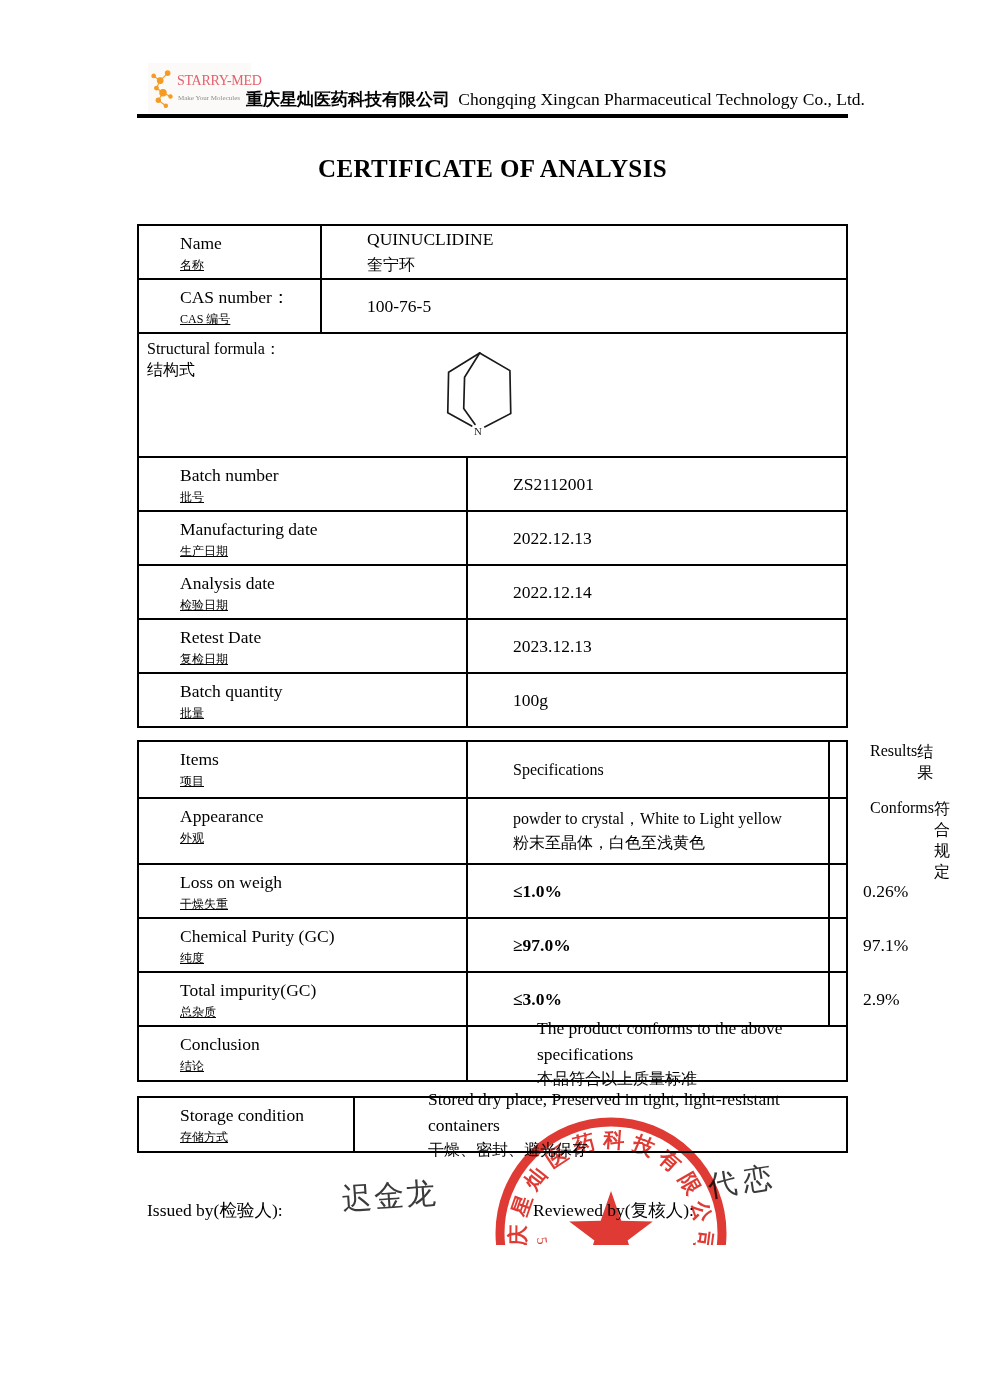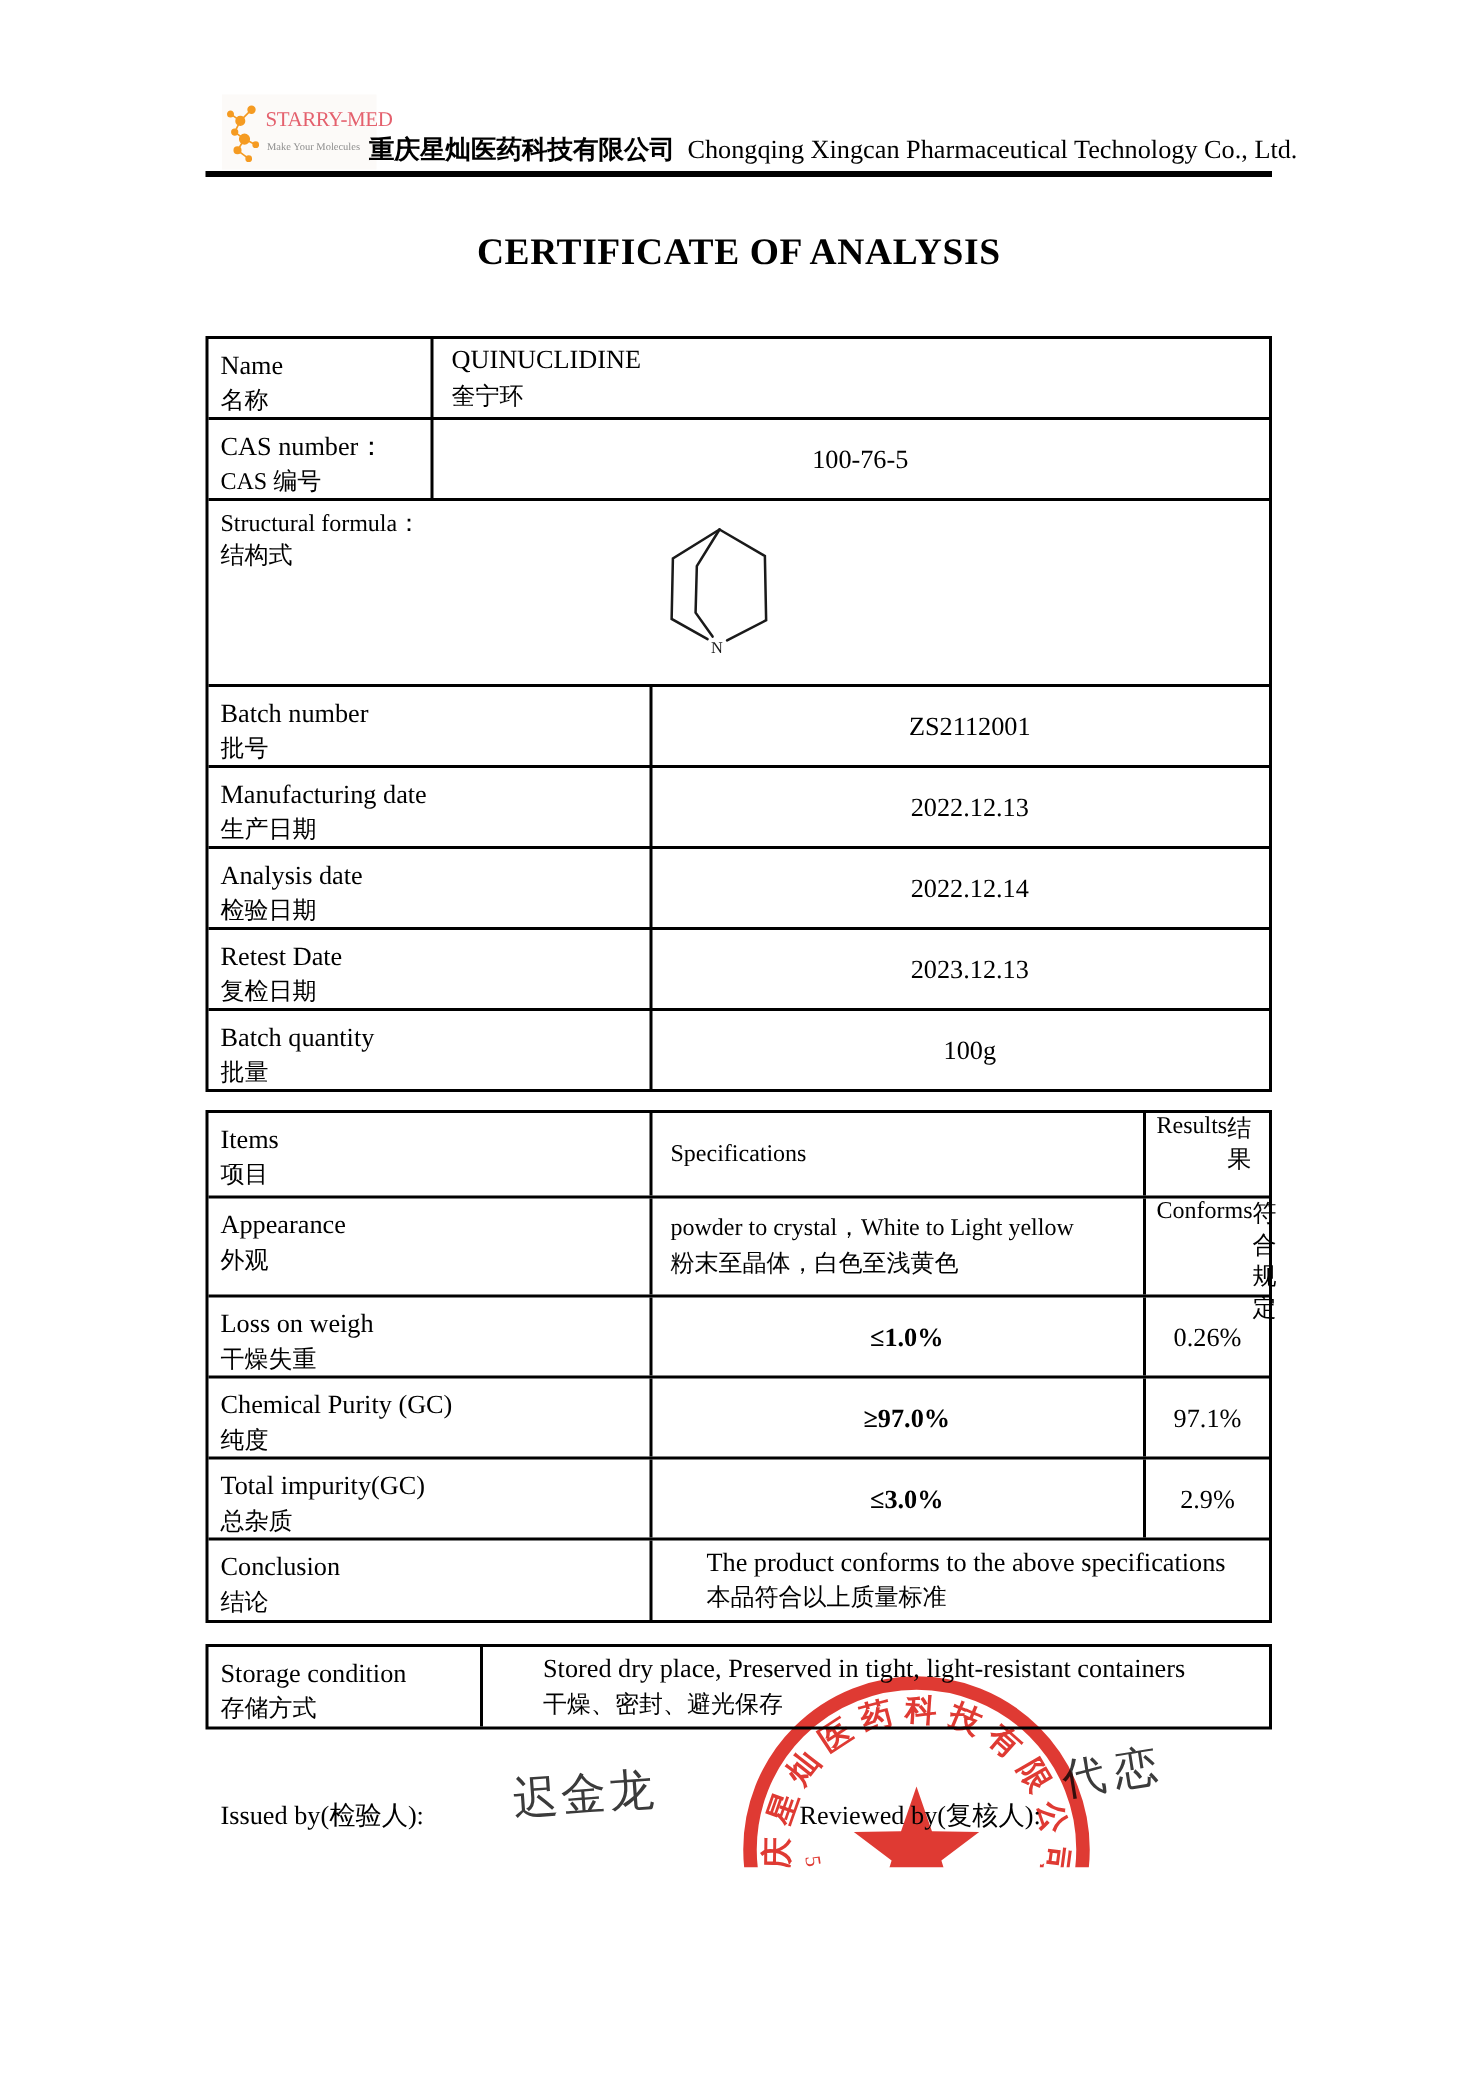--- a/index.html
+++ b/index.html
@@ -17,28 +17,28 @@
   #company-cn{font-weight:700;font-family:"Liberation Sans",sans-serif;font-size:17px;}
   #company-en{font-family:"Liberation Serif",serif;font-size:17.5px;margin-left:4px;}
   #header-rule{position:absolute;left:137px;top:114px;width:711px;height:4px;background:#000;}
   
   #doc-title{position:absolute;left:137px;top:155px;width:711px;text-align:center;
     font-size:25px;font-weight:700;letter-spacing:0.4px;}
   
   .tbl{position:absolute;left:137px;width:707px;border:2px solid #000;}
   .trow{display:flex;border-top:2px solid #000;}
   .trow:first-child{border-top:none;}
-  .cell{box-sizing:border-box;}
+  .cell{box-sizing:border-box;margin-left:33px;}
   .lab{border-right:2px solid #000;padding:5px 8px 4px 8px;}
   .lab .en{font-size:17.5px;line-height:1.45;}
-  .lab .cn{font-size:16px;line-height:1.5;}
+  .lab .cn{font-size:12px;line-height:1.5;text-decoration:underline;}
   .val{flex:1;display:flex;flex-direction:column;justify-content:center;padding-left:12px;}
   .val .en{font-size:17.5px;line-height:1.45;}
   .val .cn{font-size:16px;line-height:1.5;}
-  .single{font-size:17.5px;text-align:center;}
+  .single{font-size:17.5px;}
   
   #table1{top:224px;}
   .w150{width:150px;flex:none;}
   .w296{width:296px;flex:none;}
   .h52{height:52px;}
   #struct-row{height:122px;display:block;border-top:2px solid #000;position:relative;}
   #struct-label{padding:5px 8px;}
   #struct-svg{position:absolute;left:297px;top:8px;}
   
   #table2{top:740px;}

